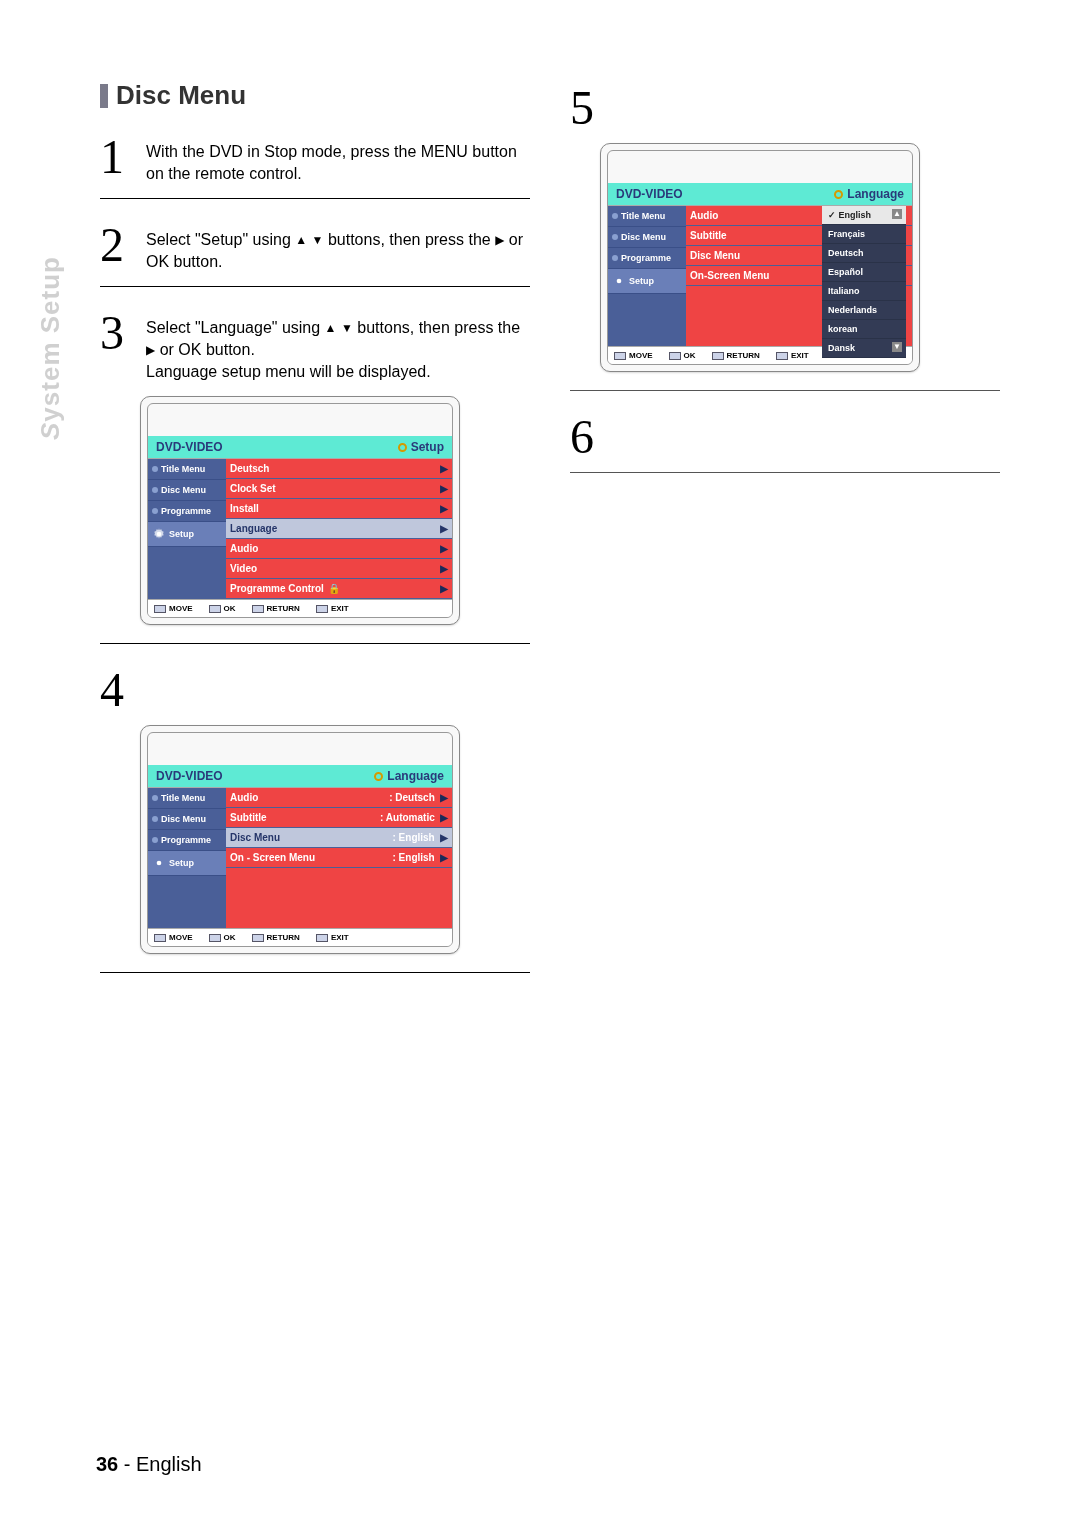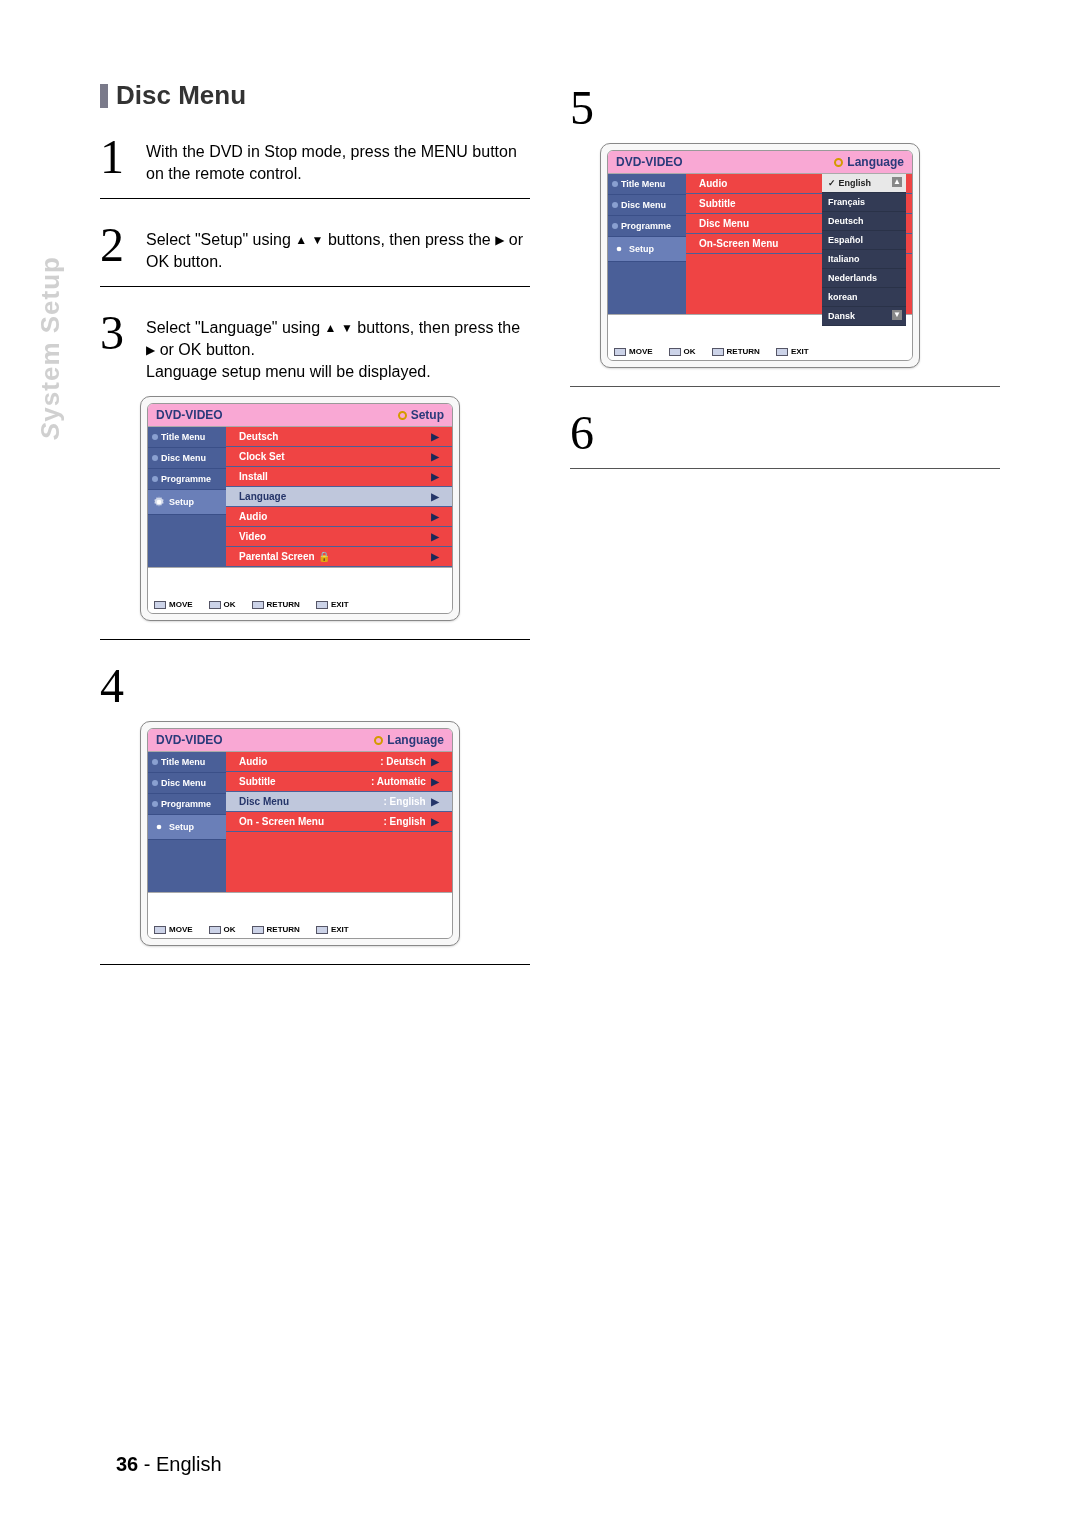--- a/index.html
+++ b/index.html
@@ -14,47 +14,47 @@
   .title { font-size: 26px; font-weight: bold; color: #333; }
   .step { display: flex; align-items: flex-start; gap: 12px; margin-bottom: 10px; padding-top: 6px; }
   .step-num { font-size: 48px; font-weight: 400; font-family: "Times New Roman", serif; line-height: 0.9; min-width: 34px; }
   .step-text { font-size: 16px; line-height: 1.35; padding-top: 6px; }
   .hr { border: none; border-top: 1px solid #000; margin: 14px 0 18px 0; }
   .hr-light { border: none; border-top: 1px solid #555; margin: 14px 0 18px 0; }
   .tri { display: inline-block; font-size: 12px; vertical-align: 1px; }
   
   .osd { width: 320px; margin: 14px 0 18px 40px; border: 1px solid #888; border-radius: 10px; overflow: hidden; background: #f8f8f8; box-shadow: 0 1px 2px rgba(0,0,0,0.15); }
   .osd-inner { margin: 6px; border-radius: 6px; overflow: hidden; border: 1px solid #999; }
-  .osd-header { display:flex; justify-content: space-between; align-items:center; background:#f9a8d4; padding:4px 8px; border-bottom:1px solid #aaa; }
+  .osd-header { display:flex; justify-content: space-between; align-items:center; background:#5eead4; padding:4px 8px; border-bottom:1px solid #aaa;margin-top:32px; }
   .osd-titlelab { font-size:12px; font-weight:bold; color:#2a3a7a; }
   .osd-breadcrumb { font-size:12px; font-weight:bold; color:#2a3a7a; display:flex; align-items:center; gap:4px; }
   .ring { width:9px; height:9px; border:2px solid #d49a00; border-radius:50%; display:inline-block; }
   .osd-body { display:flex; background:#ef4444; min-height: 140px; }
   .osd-side { width:78px; background:#4a5f98; display:flex; flex-direction:column; }
   .side-item { color:#fff; font-size:9px; font-weight:bold; padding:5px 4px; border-bottom:1px solid #3a4f88; display:flex; align-items:center; gap:3px; }
   .side-item.sel { background:#6a7fb8; }
   .gear { width:14px; height:14px; display:inline-block; }
   .bullet-sm { width:6px;height:6px;border-radius:50%;background:#8aa0d0;display:inline-block;flex-shrink:0; }
   .osd-main { flex:1; display:flex; flex-direction:column; }
-  .main-row { display:flex; justify-content:space-between; align-items:center; color:#fff; font-size:10px; font-weight:bold; padding:4px 13px; border-bottom:1px solid #4a5f98; }
+  .main-row { display:flex; justify-content:space-between; align-items:center; color:#fff; font-size:10px; font-weight:bold; padding:4px 4px; border-bottom:1px solid #4a5f98; }
   .main-row .val { color:#fff; }
   .main-row .arw { color:#1a2a5a; font-size:10px; }
   .main-row.sel { background:#bfc7dc; color:#253569; }
   .main-row.sel .arw { color:#253569; }
   .osd-footer { background:#fff; padding:4px 6px; display:flex; gap:16px; border-top:1px solid #aaa; }
-  .foot-item { font-size:8px; font-weight:bold; color:#000; display:flex; align-items:center; gap:3px;margin-top:28px; }
+  .foot-item { font-size:8px; font-weight:bold; color:#000; display:flex; align-items:center; gap:3px; }
   .foot-ico { width:12px; height:8px; background:#ccd3e8; border:1px solid #556; display:inline-block; }
   
   .lang-col { position:absolute; right:6px; top:0; width:84px; background:#333b55; display:flex; flex-direction:column; }
   .lang-col .lrow { color:#fff; font-size:9px; font-weight:bold; padding:4px 6px; border-bottom:1px solid #2a3248; position:relative; }
   .lang-col .lrow.sel { background:#e8e8e8; color:#222; }
   .lang-col .lrow.sel::before { content:"✓"; font-size:9px; margin-right:3px; }
   .lang-col .arrow-box { position:absolute; right:4px; top:3px; width:10px; height:10px; background:#888; color:#fff; font-size:8px; text-align:center; line-height:10px; }
   .osd-body.rel { position:relative; }
-  .page-num { position:absolute; bottom:50px; left:116px; font-size:20px; }
+  .page-num { position:absolute; bottom:50px; left:96px; font-size:20px; }
   .page-num b { font-weight:bold; }
   .lockico { display:inline-block; margin-left:4px; }
 </style>
 </head>
 <body>
 
 <div class="page">
   <div class="side-label"><span>S</span>ystem Setup</div>
 
   <div class="columns">
@@ -137,21 +137,21 @@
                 </div>
               <div class="main-row">
                   <span>Audio</span>
                   <span class="arw">▶</span>
                 </div>
               <div class="main-row">
                   <span>Video</span>
                   <span class="arw">▶</span>
                 </div>
               <div class="main-row">
-                  <span>Parental Screen</span>
+                  <span>Programme Control</span>
                   <span class="lockico">🔒</span>
                   <span class="arw" style="margin-left:auto">▶</span>
                 </div>
             </div>
           </div>
           <div class="osd-footer">
             <span class="foot-item">
                 <span class="foot-ico"></span>
                 <span>MOVE</span>
               </span>

